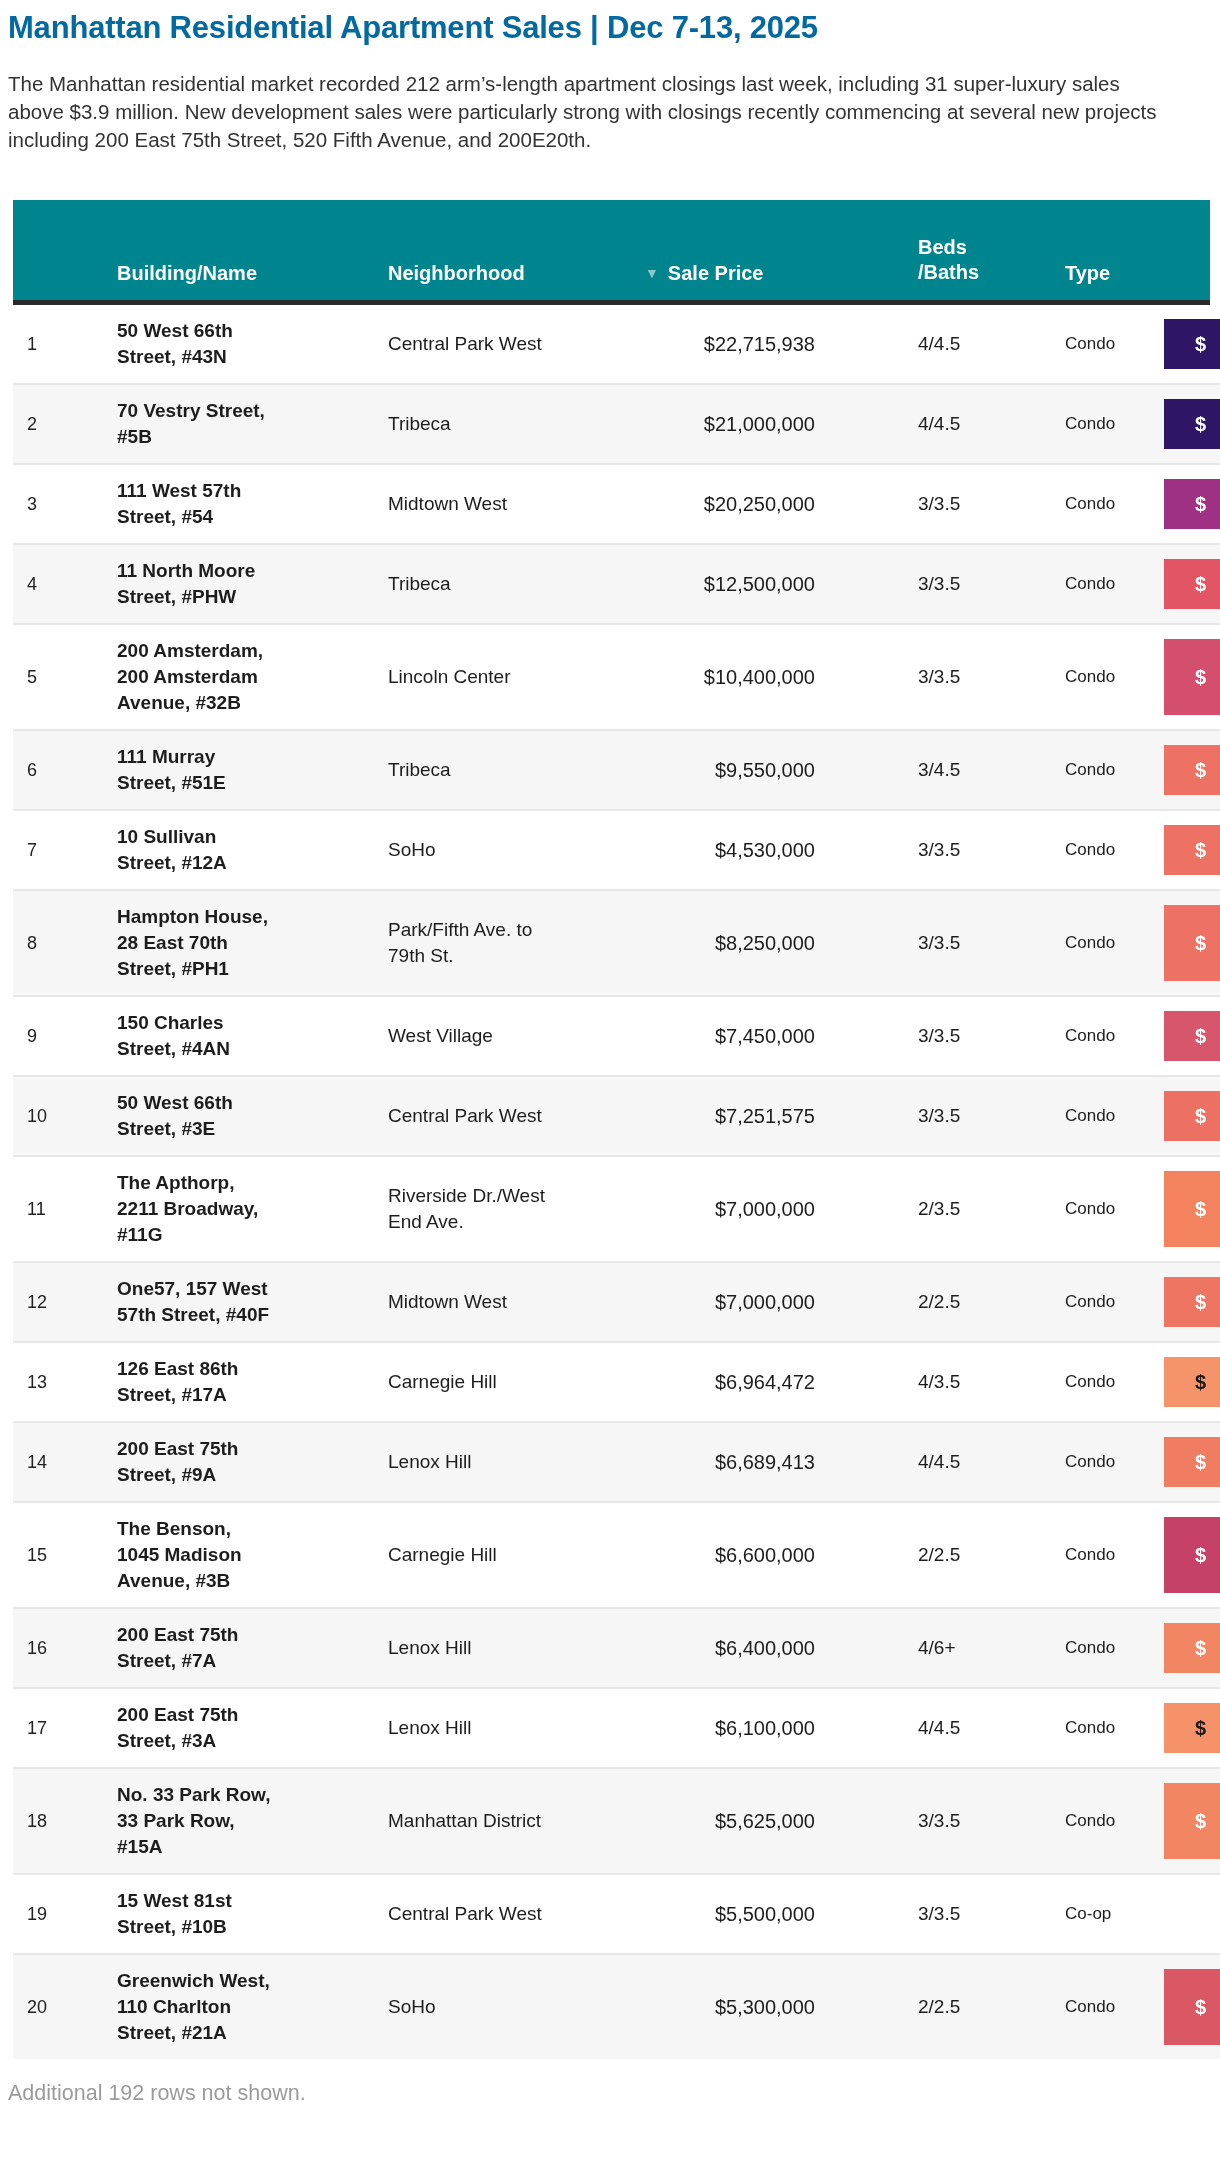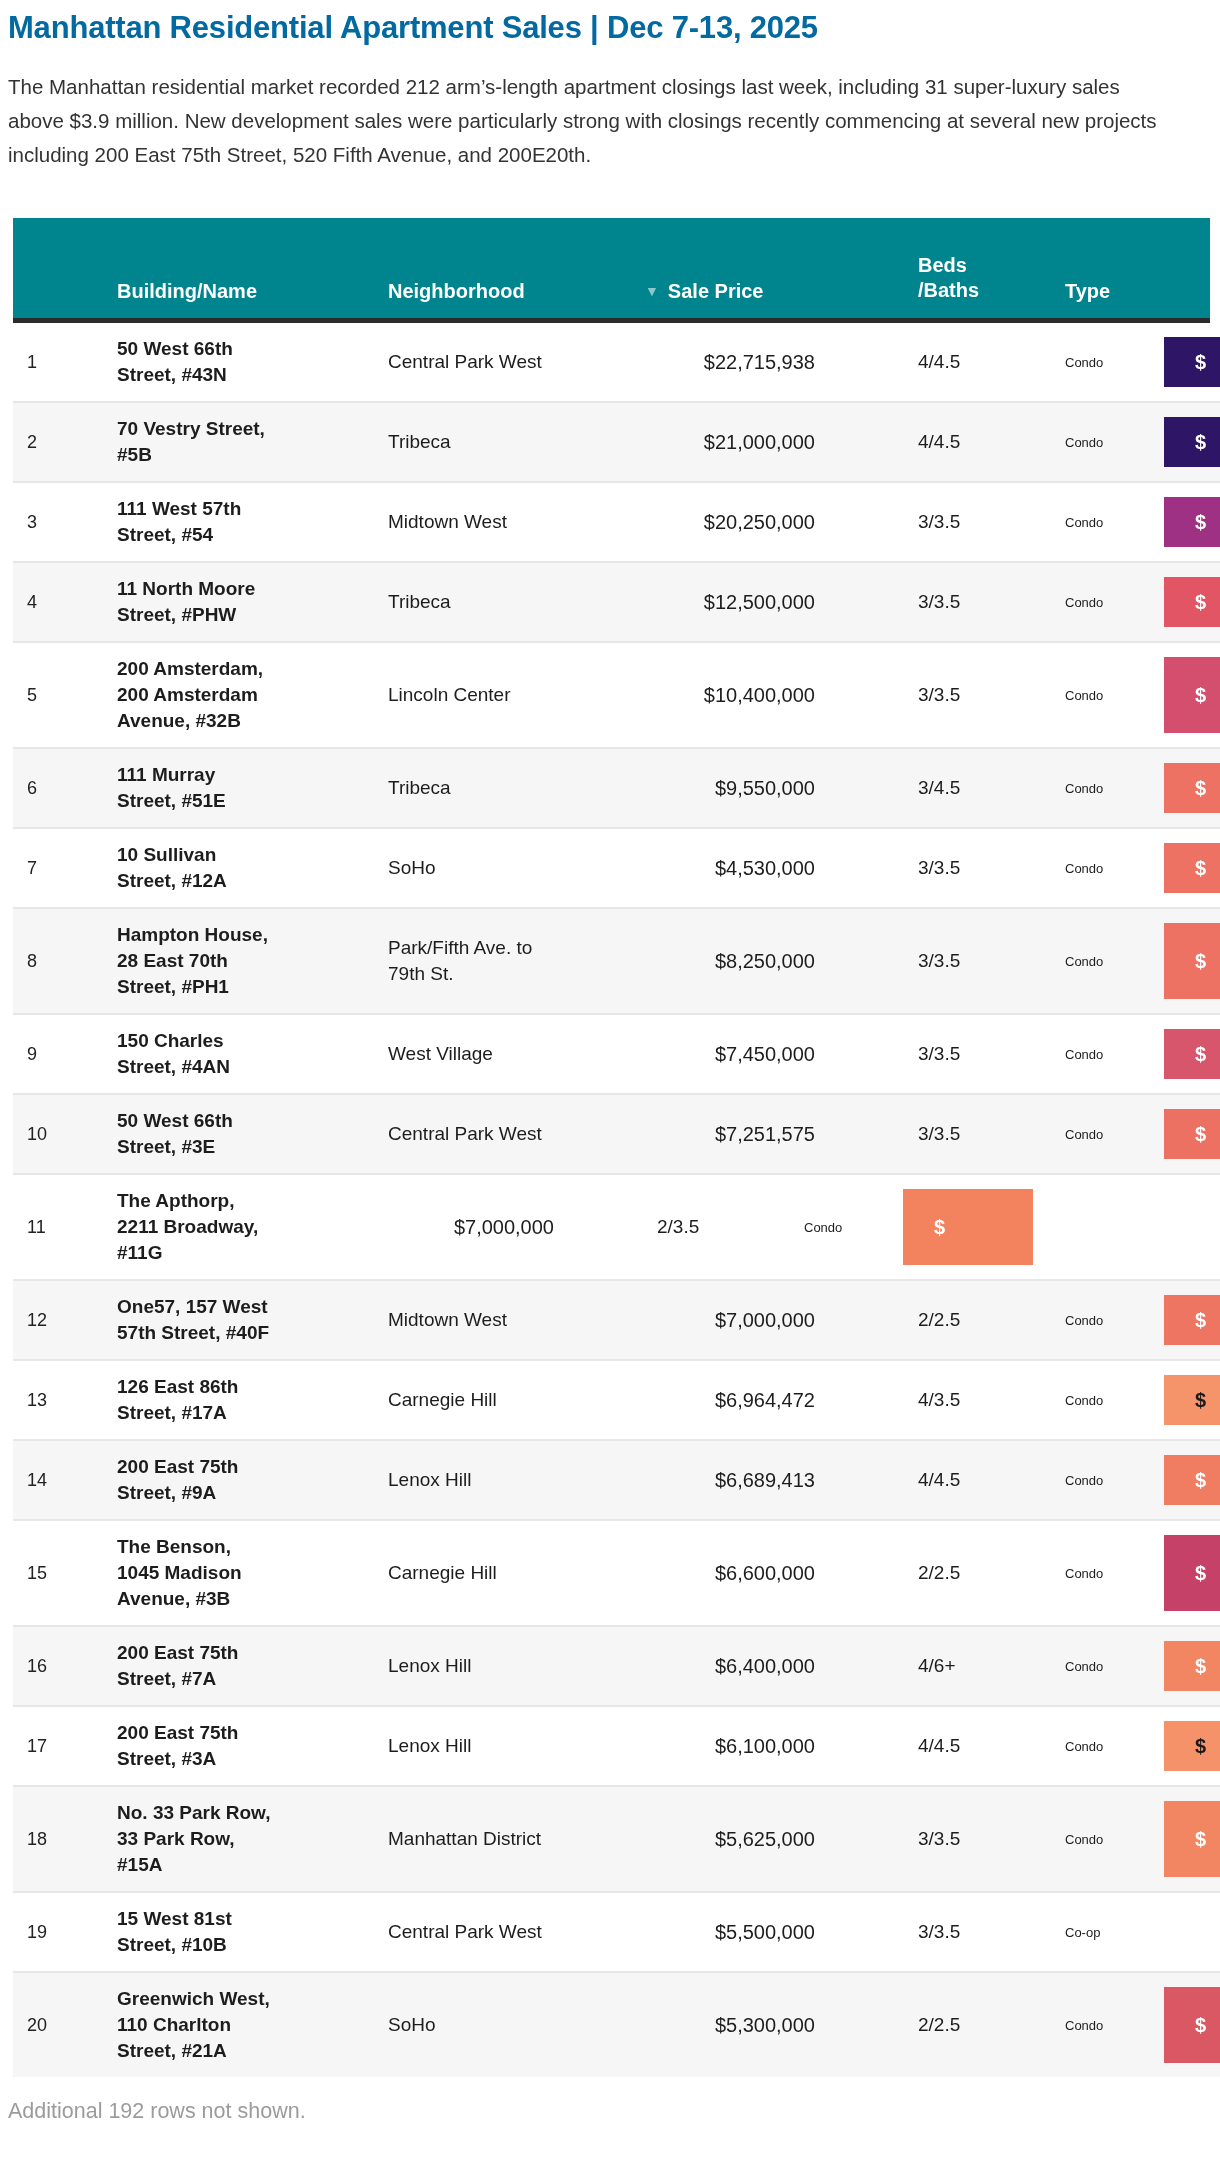--- a/index.html
+++ b/index.html
@@ -6,21 +6,21 @@
   body{
     width:1220px;height:2160px;overflow:hidden;background:#ffffff;
     font-family:"Liberation Sans","DejaVu Sans",sans-serif;
     -webkit-font-smoothing:antialiased;
   }
   .page-title{
     margin:10px 0 0 8px;font-size:31px;line-height:36px;font-weight:700;color:#0369a1;
     letter-spacing:-0.2px;
   }
   .description{
-    margin:24px 0 0 8px;width:1150px;font-size:20.5px;line-height:34px;color:#333333;
+    margin:24px 0 0 8px;width:1150px;font-size:20.5px;line-height:28px;color:#333333;
   }
   
   .table{margin-top:46px;}
   .thead{
     margin-left:13px;width:1197px;height:100px;background:#00858e;
     display:flex;align-items:flex-end;box-sizing:border-box;padding-bottom:15px;
     color:#ffffff;font-weight:700;font-size:20px;overflow:hidden;
   }
   .hcell{box-sizing:border-box;flex:none;}
   .h-rank{width:101px;}
@@ -42,21 +42,21 @@
   .row + .row{border-top:2px solid #e7e7e7;}
   .row:nth-child(even){background:#f6f6f6;}
   .cell{box-sizing:border-box;flex:none;color:#1d1d1d;}
   .c-rank{width:101px;padding-left:14px;font-size:18px;color:#222222;}
   .c-building{width:270px;padding-left:3px;font-size:19px;font-weight:700;line-height:26px;}
   .c-building span{display:inline-block;max-width:158px;}
   .c-hood{width:261px;padding-left:4px;font-size:19px;line-height:26px;}
   .c-hood span{display:inline-block;max-width:168px;}
   .c-price{width:210px;text-align:right;padding-right:40px;font-size:20px;font-weight:400;white-space:nowrap;}
   .c-beds{width:200px;padding-left:63px;font-size:19px;}
-  .c-type{width:109px;padding-left:10px;font-size:13px;}
+  .c-type{width:109px;padding-left:10px;font-size:17px;}
   .c-psf{width:130px;align-self:stretch;position:relative;padding:0;}
   .psf-swatch{
     position:absolute;top:1px;bottom:1px;left:0;right:0;
     display:flex;align-items:center;box-sizing:border-box;padding-left:31px;
     font-size:20px;font-weight:700;
   }
   
   .rows-note{margin:22px 0 0 8px;font-size:21.5px;color:#9b9b9b;}
 </style>
 </head>
@@ -186,20 +186,21 @@
         <div class="cell c-price">$7,251,575</div>
         <div class="cell c-beds">3/3.5</div>
         <div class="cell c-type">Condo</div>
         <div class="cell c-psf">
           <div class="psf-swatch" style="background: rgb(237, 113, 99); color: rgb(255, 255, 255);">$</div>
         </div>
       </div>
       <div class="row">
         <div class="cell c-rank">11</div>
         <div class="cell c-building"><span>The Apthorp, 2211 Broadway, #11G</span></div>
+        <div class="cell c-hood"><span>Riverside Dr./West End Ave.</span></div>
         <div class="cell c-price">$7,000,000</div>
         <div class="cell c-beds">2/3.5</div>
         <div class="cell c-type">Condo</div>
         <div class="cell c-psf">
           <div class="psf-swatch" style="background: rgb(243, 131, 95); color: rgb(255, 255, 255);">$</div>
         </div>
       </div>
       <div class="row">
         <div class="cell c-rank">12</div>
         <div class="cell c-building"><span>One57, 157 West 57th Street, #40F</span></div>

